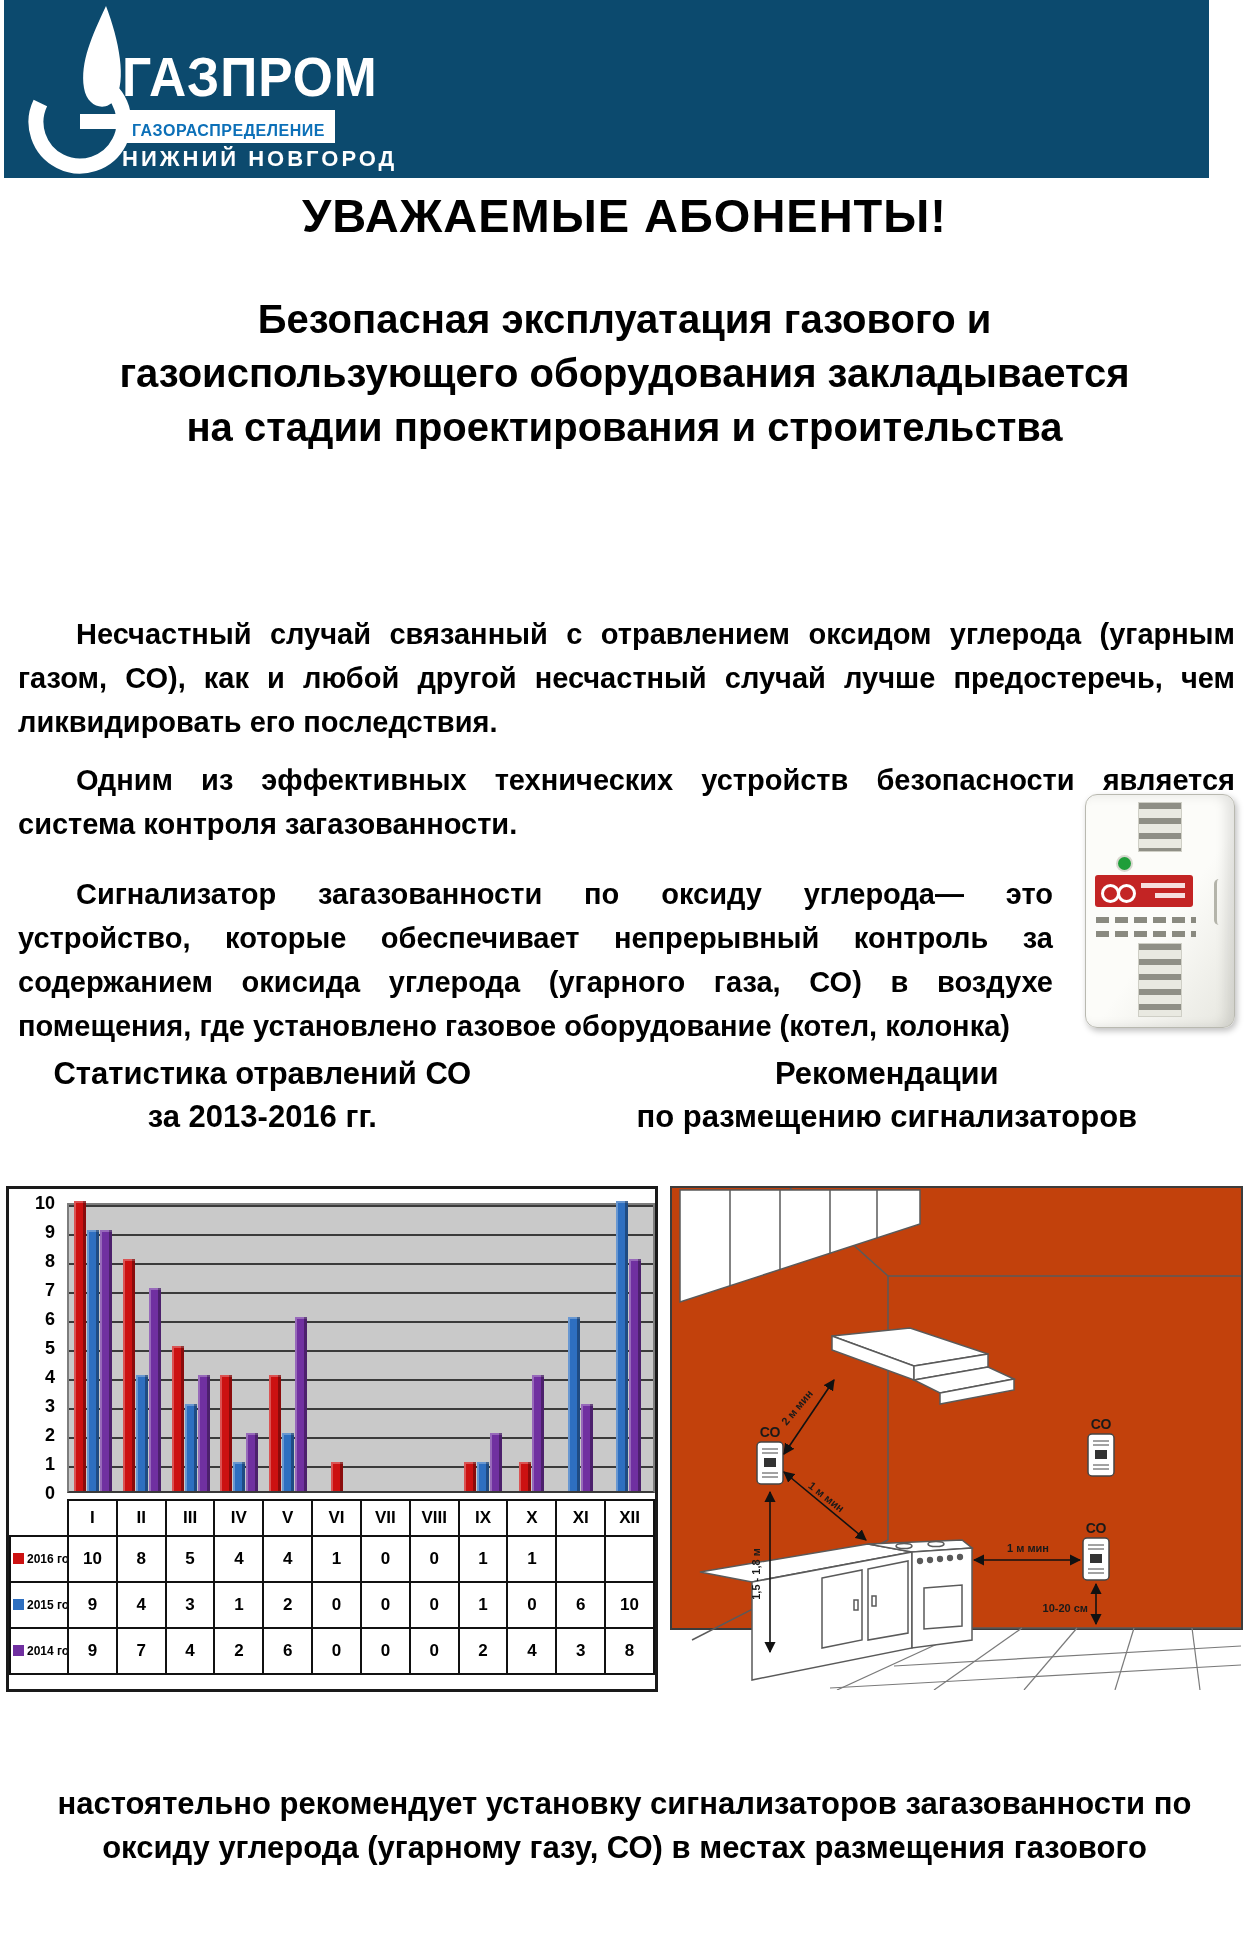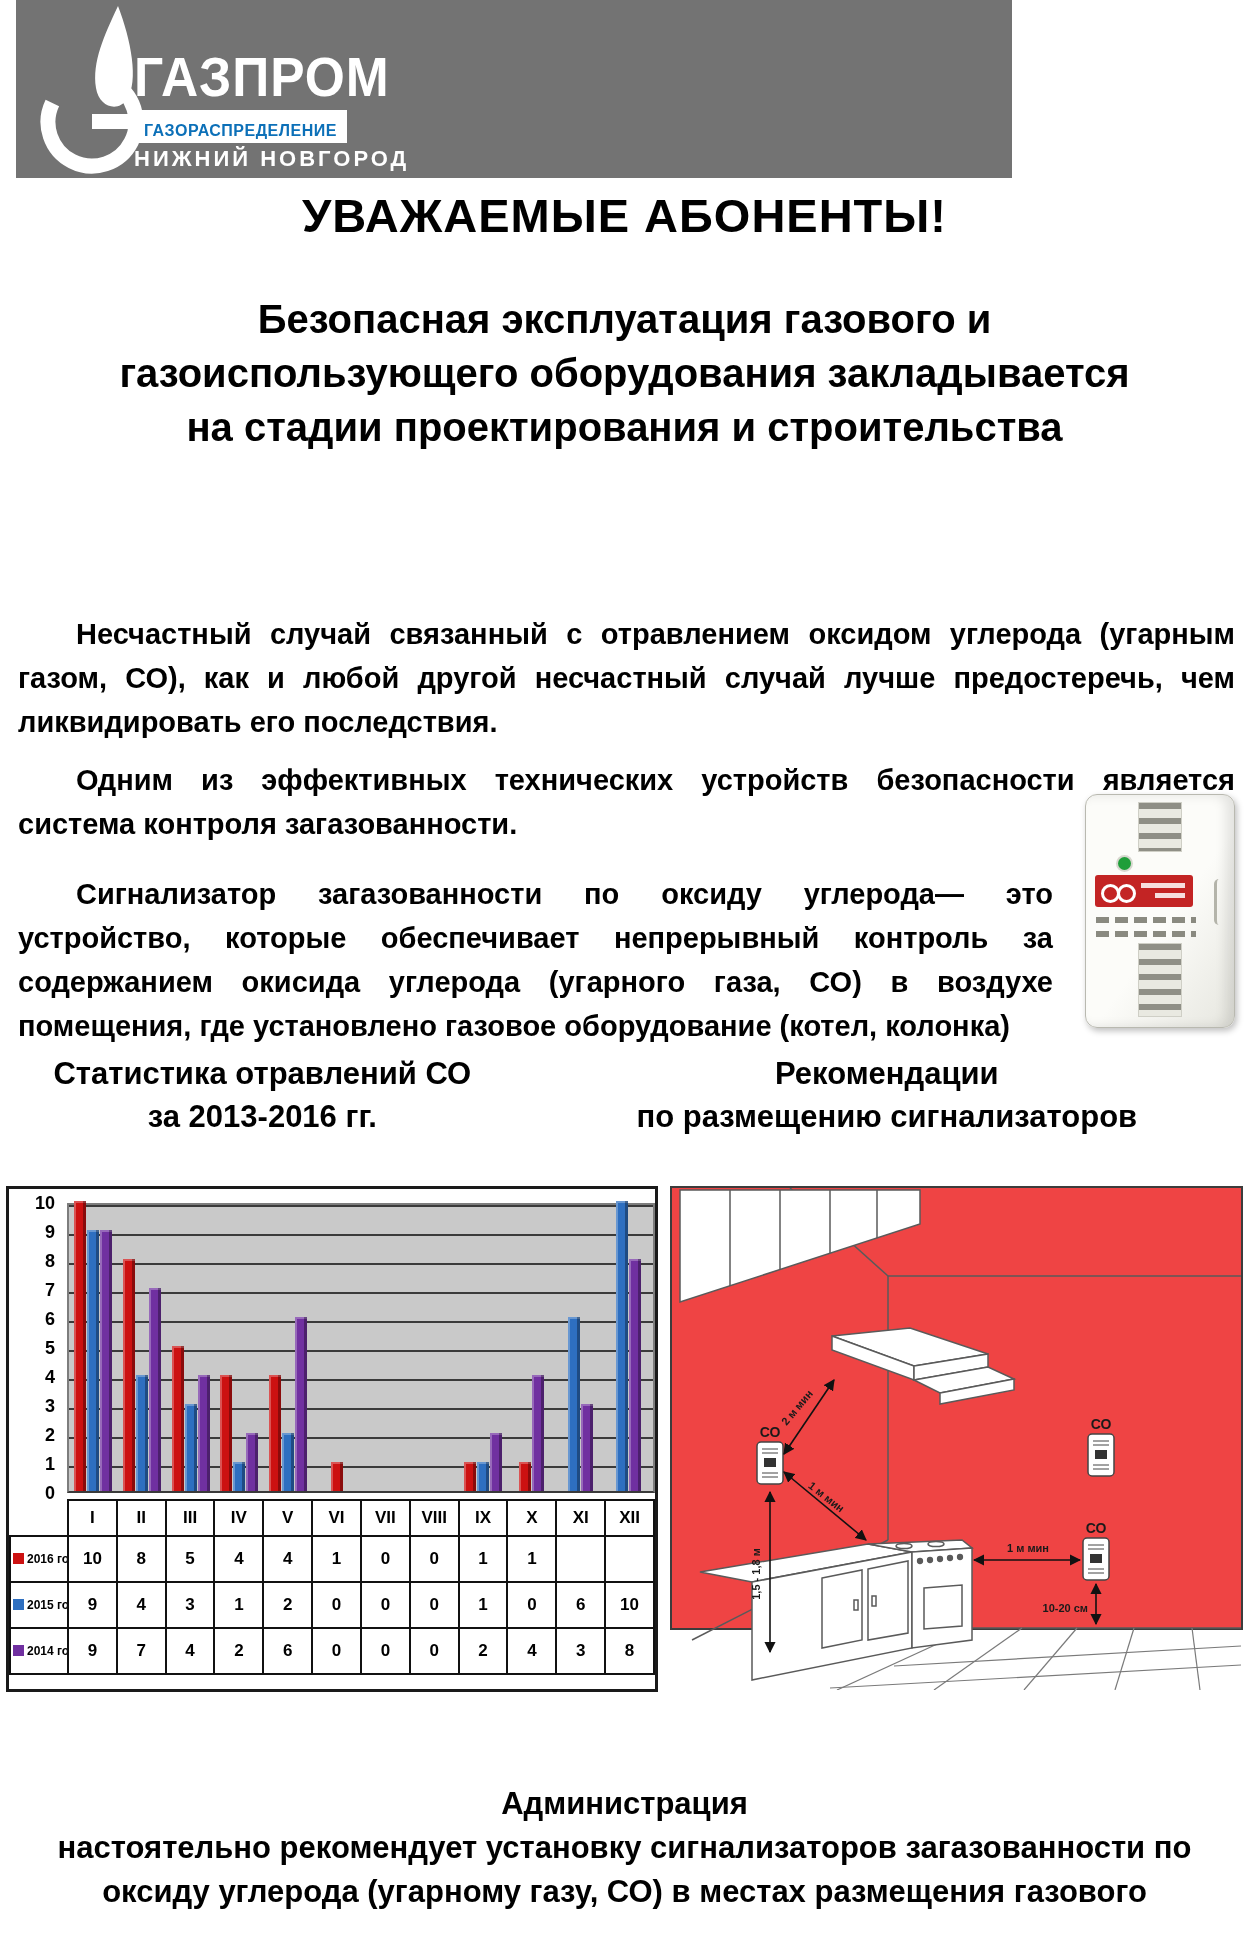--- a/index.html
+++ b/index.html
@@ -1,19 +1,19 @@
 <!DOCTYPE html>
 <html><head>
 <meta charset="utf-8">
 <style>
   html,body{margin:0;padding:0;background:#fff;}
   body{width:1249px;height:1953px;position:relative;font-family:"Liberation Sans",sans-serif;color:#000;overflow:hidden;}
 
   
-  .banner{position:absolute;left:16px;top:0;width:996px;height:178px;background:#737373;}
+  .banner{position:absolute;left:4px;top:0;width:1205px;height:178px;background:#0c4a6e;}
   .logo-svg{position:absolute;left:14px;top:2px;}
   .brand{position:absolute;left:118px;top:44px;font-size:56px;font-weight:800;color:#fff;letter-spacing:1px;transform:scaleX(.92);transform-origin:left;white-space:nowrap;}
   .subbrand{position:absolute;left:118px;top:110px;background:#fff;color:#0c70b8;font-size:16px;font-weight:800;padding:12px 10px 3px;letter-spacing:.5px;white-space:nowrap;}
   .city{position:absolute;left:118px;top:146px;color:#fff;font-size:22px;font-weight:700;letter-spacing:3px;white-space:nowrap;}
 
   
   .page-title{position:absolute;left:0;top:188px;width:100%;text-align:center;font-size:47px;font-weight:800;letter-spacing:1px;}
   .subtitle{position:absolute;left:0;top:292px;width:100%;text-align:center;font-size:40px;font-weight:700;line-height:54px;}
   .content{position:absolute;left:18px;top:612px;width:1217px;}
   .content p{margin:0 0 14px;font-size:29px;font-weight:700;line-height:44px;text-align:justify;text-indent:58px;}
@@ -34,21 +34,21 @@
   .spec.s1{top:122px;} .spec.s2{top:136px;}
   .side-btn{position:absolute;right:5px;top:84px;width:12px;height:46px;border-left:3px solid #b4b4aa;border-radius:5px;}
 
   
   .sec-heads{position:absolute;left:0;top:1052px;width:1249px;display:flex;}
   .sec-heads .lh{width:42%;} .sec-heads .rh{width:58%;}
   .sec-heads div div{text-align:center;font-size:31px;font-weight:700;line-height:43px;}
 
   
   .panel-left{position:absolute;left:6px;top:1186px;width:652px;height:506px;border:3px solid #1a1a1a;box-sizing:border-box;background:#fff;}
-  .panel-right{position:absolute;left:670px;top:1186px;width:573px;height:444px;border:2px solid #3c3c3c;box-sizing:border-box;background:#ef4444;}
+  .panel-right{position:absolute;left:670px;top:1186px;width:573px;height:444px;border:2px solid #3c3c3c;box-sizing:border-box;background:#c2410c;}
 
   
   .ylabels{position:absolute;left:0;top:14px;width:52px;height:290px;}
   .ytick{position:absolute;right:6px;width:40px;text-align:right;font-size:18px;font-weight:700;line-height:20px;}
   .plot{position:absolute;left:58px;top:14px;width:588px;height:290px;box-sizing:border-box;background-color:#c9c9c9;background-image:repeating-linear-gradient(to bottom,#3a3a3a 0 2px,transparent 2px 29px);border:2px solid #7d7d7d;border-bottom:2px solid #3a3a3a;display:flex;align-items:flex-end;}
   .bar-group{width:49px;height:100%;display:flex;align-items:flex-end;justify-content:center;gap:1px;box-sizing:border-box;}
   .bar{width:12px;box-shadow:inset -3px 0 0 rgba(0,0,0,.32),inset 2px 2px 0 rgba(255,255,255,.28);}
   .stat-table{position:absolute;left:0;top:310px;width:646px;border-collapse:collapse;table-layout:fixed;}
   .stat-table th,.stat-table td{border:2px solid #111;text-align:center;font-size:17px;font-weight:700;padding:0;}
   .stat-table th{height:34px;} .stat-table td{height:44px;}
@@ -348,17 +348,16 @@
     <text class="co-label" x="424" y="345" text-anchor="middle">СО</text>
     <text class="dim-label" transform="translate(128,222) rotate(-50)" text-anchor="middle">2 м мин</text>
     <text class="dim-label" transform="translate(152,312) rotate(38)" text-anchor="middle">1 м мин</text>
     <text class="dim-label" transform="translate(88,386) rotate(-90)" text-anchor="middle">1,5 - 1,8 м</text>
     <text class="dim-label" x="356" y="364" text-anchor="middle">1 м мин</text>
     <text class="dim-label" x="416" y="424" text-anchor="end">10-20 см</text>
   </svg>
 </div>
 
 <div class="footer">
-  <div>Администрация</div>
   <div>настоятельно рекомендует установку сигнализаторов загазованности по</div>
   <div>оксиду углерода (угарному газу, СО) в местах размещения газового</div>
 
 </div>
 
 </body></html>

